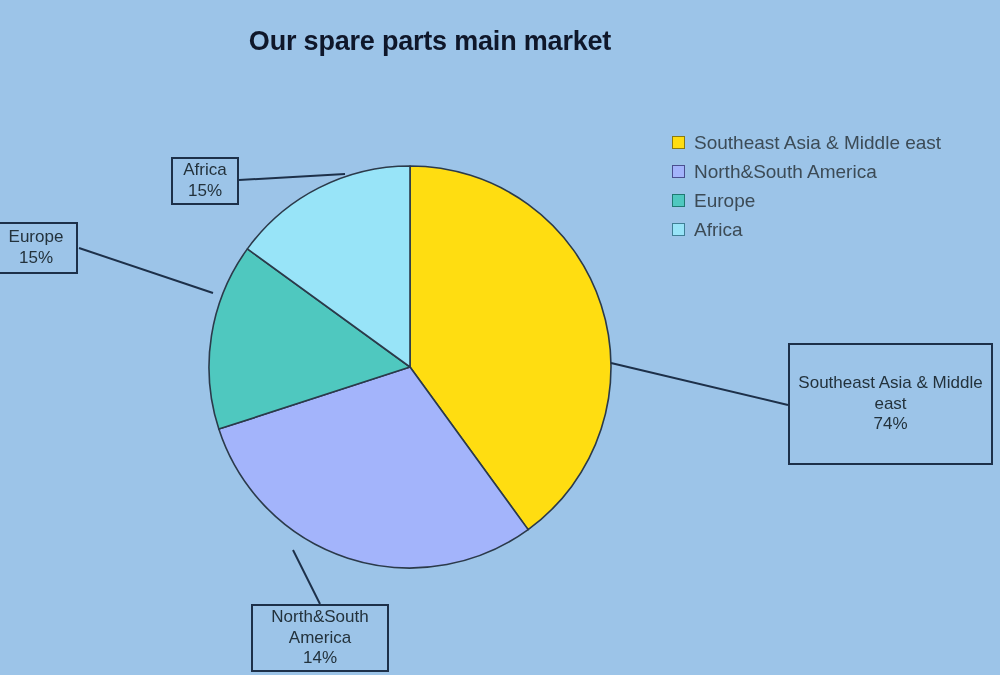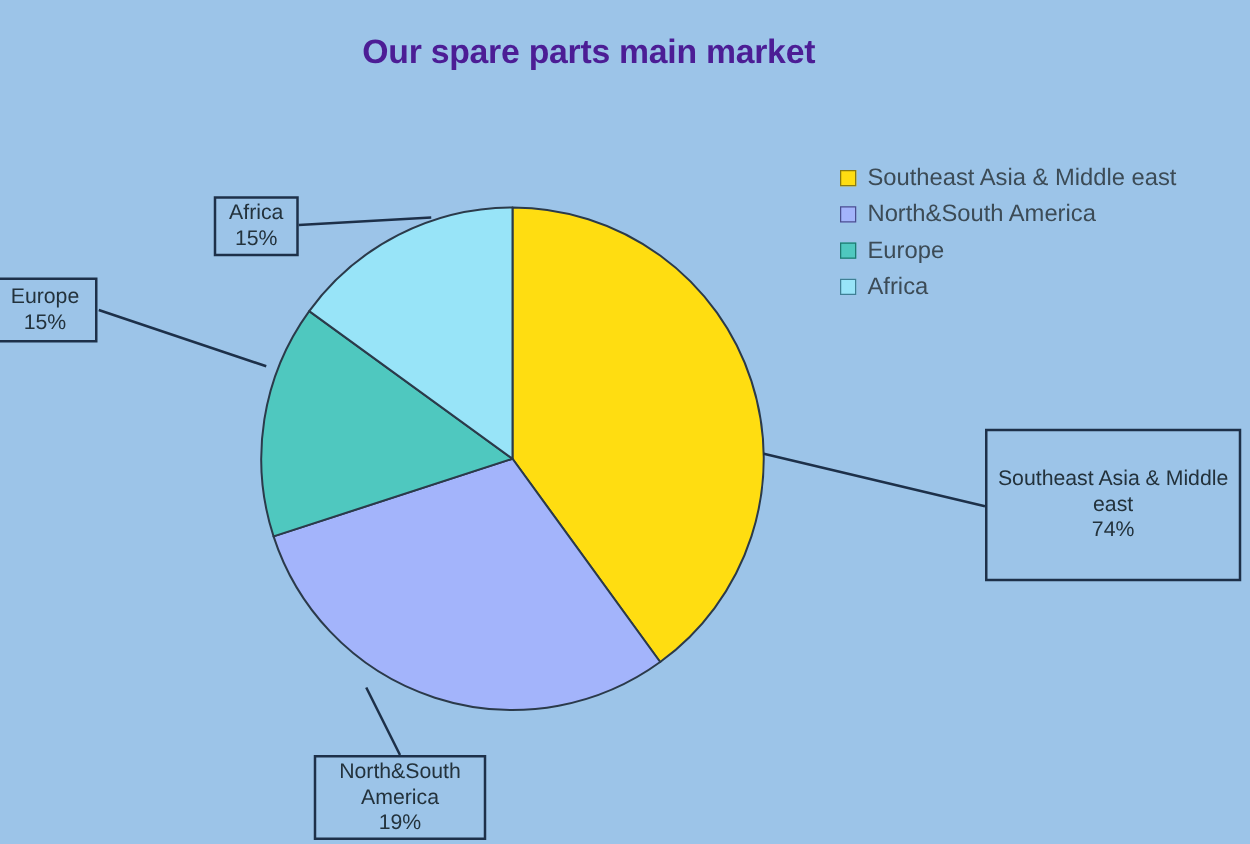--- a/index.html
+++ b/index.html
@@ -116,21 +116,21 @@
   .legend-label {
     font-size: 19px;
     color: #3c4b56;
   }
 </style>
 </head>
 <body style="background: rgb(156, 196, 232);">
 
 <div id="slide" style="background: rgb(156, 196, 232);">
 
-  <div id="chart-title" style="color: #4c1d95; padding-left: 41px;">Our spare parts main market</div>
+  <div id="chart-title" style="color: #0f172a;">Our spare parts main market</div>
 
   <div id="pie-chart">
     <svg id="pie-svg" width="412" height="412" viewBox="0 0 412 412">
         <path d="M 206 206 L 206.00 5.00 A 201 201 0 0 1 324.14 368.61 Z" fill="#ffdd11" class="pie-slice" stroke="#2b3a4a"></path>
         <path d="M 206 206 L 324.14 368.61 A 201 201 0 0 1 14.84 268.11 Z" fill="#a3b4fb" class="pie-slice" stroke="#2b3a4a"></path>
         <path d="M 206 206 L 14.84 268.11 A 201 201 0 0 1 43.39 87.86 Z" fill="#4fc8bf" class="pie-slice" stroke="#2b3a4a"></path>
         <path d="M 206 206 L 43.39 87.86 A 201 201 0 0 1 206.00 5.00 Z" fill="#98e4f8" class="pie-slice" stroke="#2b3a4a"></path>
       </svg>
   </div>
 
@@ -143,21 +143,21 @@
 
   <div class="callout" id="callout-africa" style="border-color: rgb(29, 48, 73);">
     <span class="callout-text"><span>Africa</span><br><span>15%</span></span>
   </div>
 
   <div class="callout" id="callout-europe" style="border-color: rgb(29, 48, 73);">
     <span class="callout-text"><span>Europe</span><br><span>15%</span></span>
   </div>
 
   <div class="callout" id="callout-americas" style="border-color: rgb(29, 48, 73);">
-    <span class="callout-text"><span>North&amp;South America</span><br><span>19%</span></span>
+    <span class="callout-text"><span>North&amp;South America</span><br><span>14%</span></span>
   </div>
 
   <div class="callout" id="callout-sea" style="border-color: rgb(29, 48, 73);">
     <span class="callout-text"><span>Southeast Asia &amp; Middle east</span><br><span>74%</span></span>
   </div>
 
   <div id="legend">
     <div class="legend-item">
       <span class="legend-swatch" style="background: rgb(255, 221, 17); border-color: rgb(138, 122, 16);"></span>
       <span class="legend-label">Southeast Asia &amp; Middle east</span>

